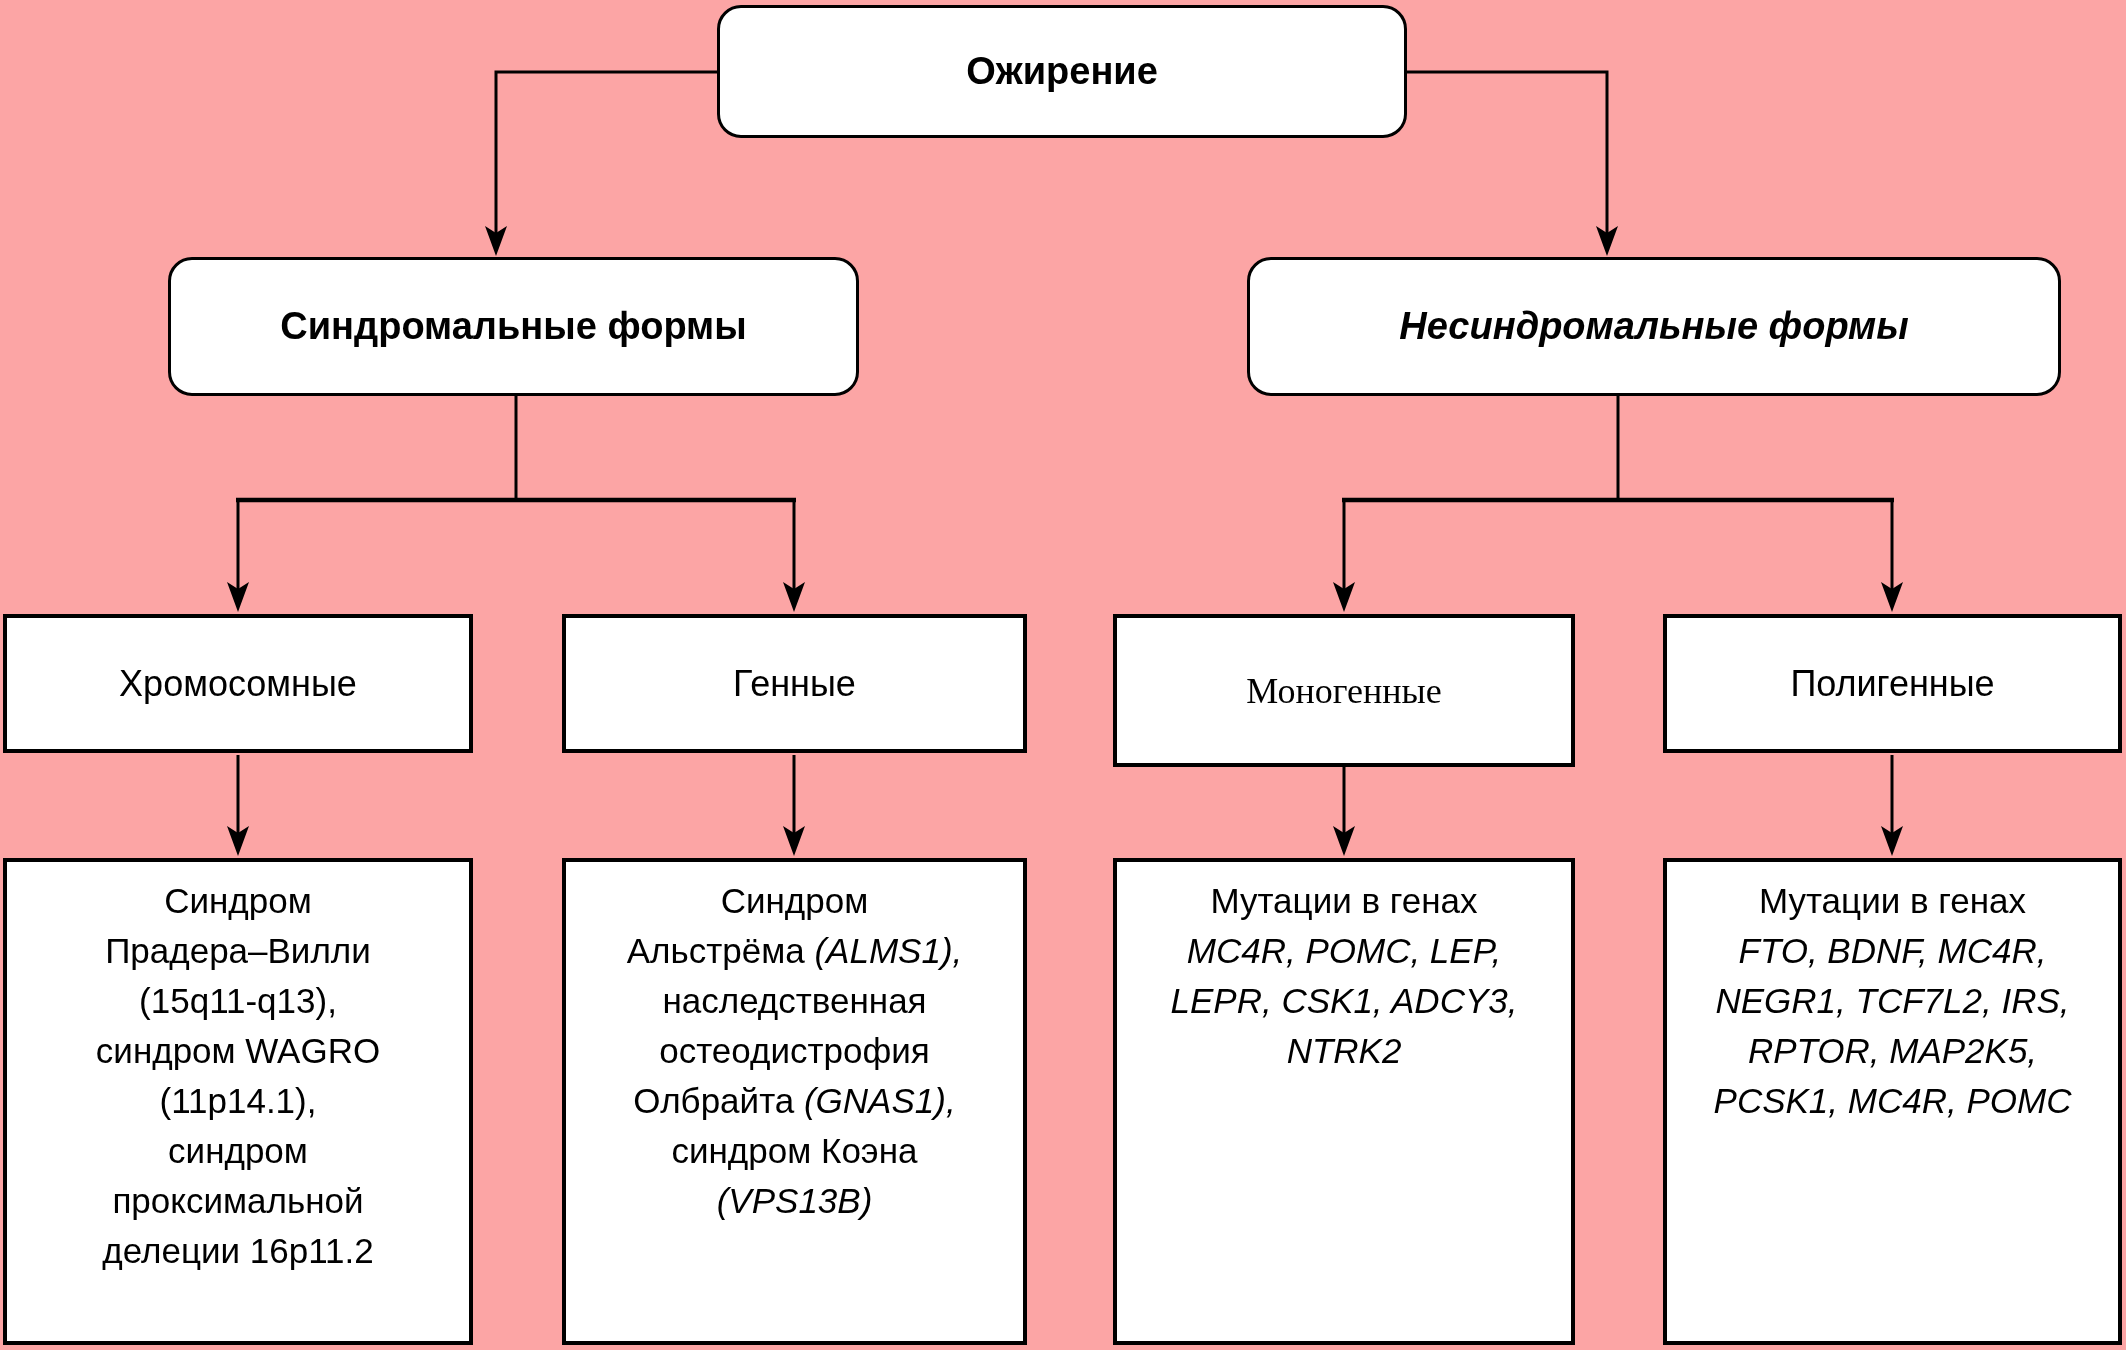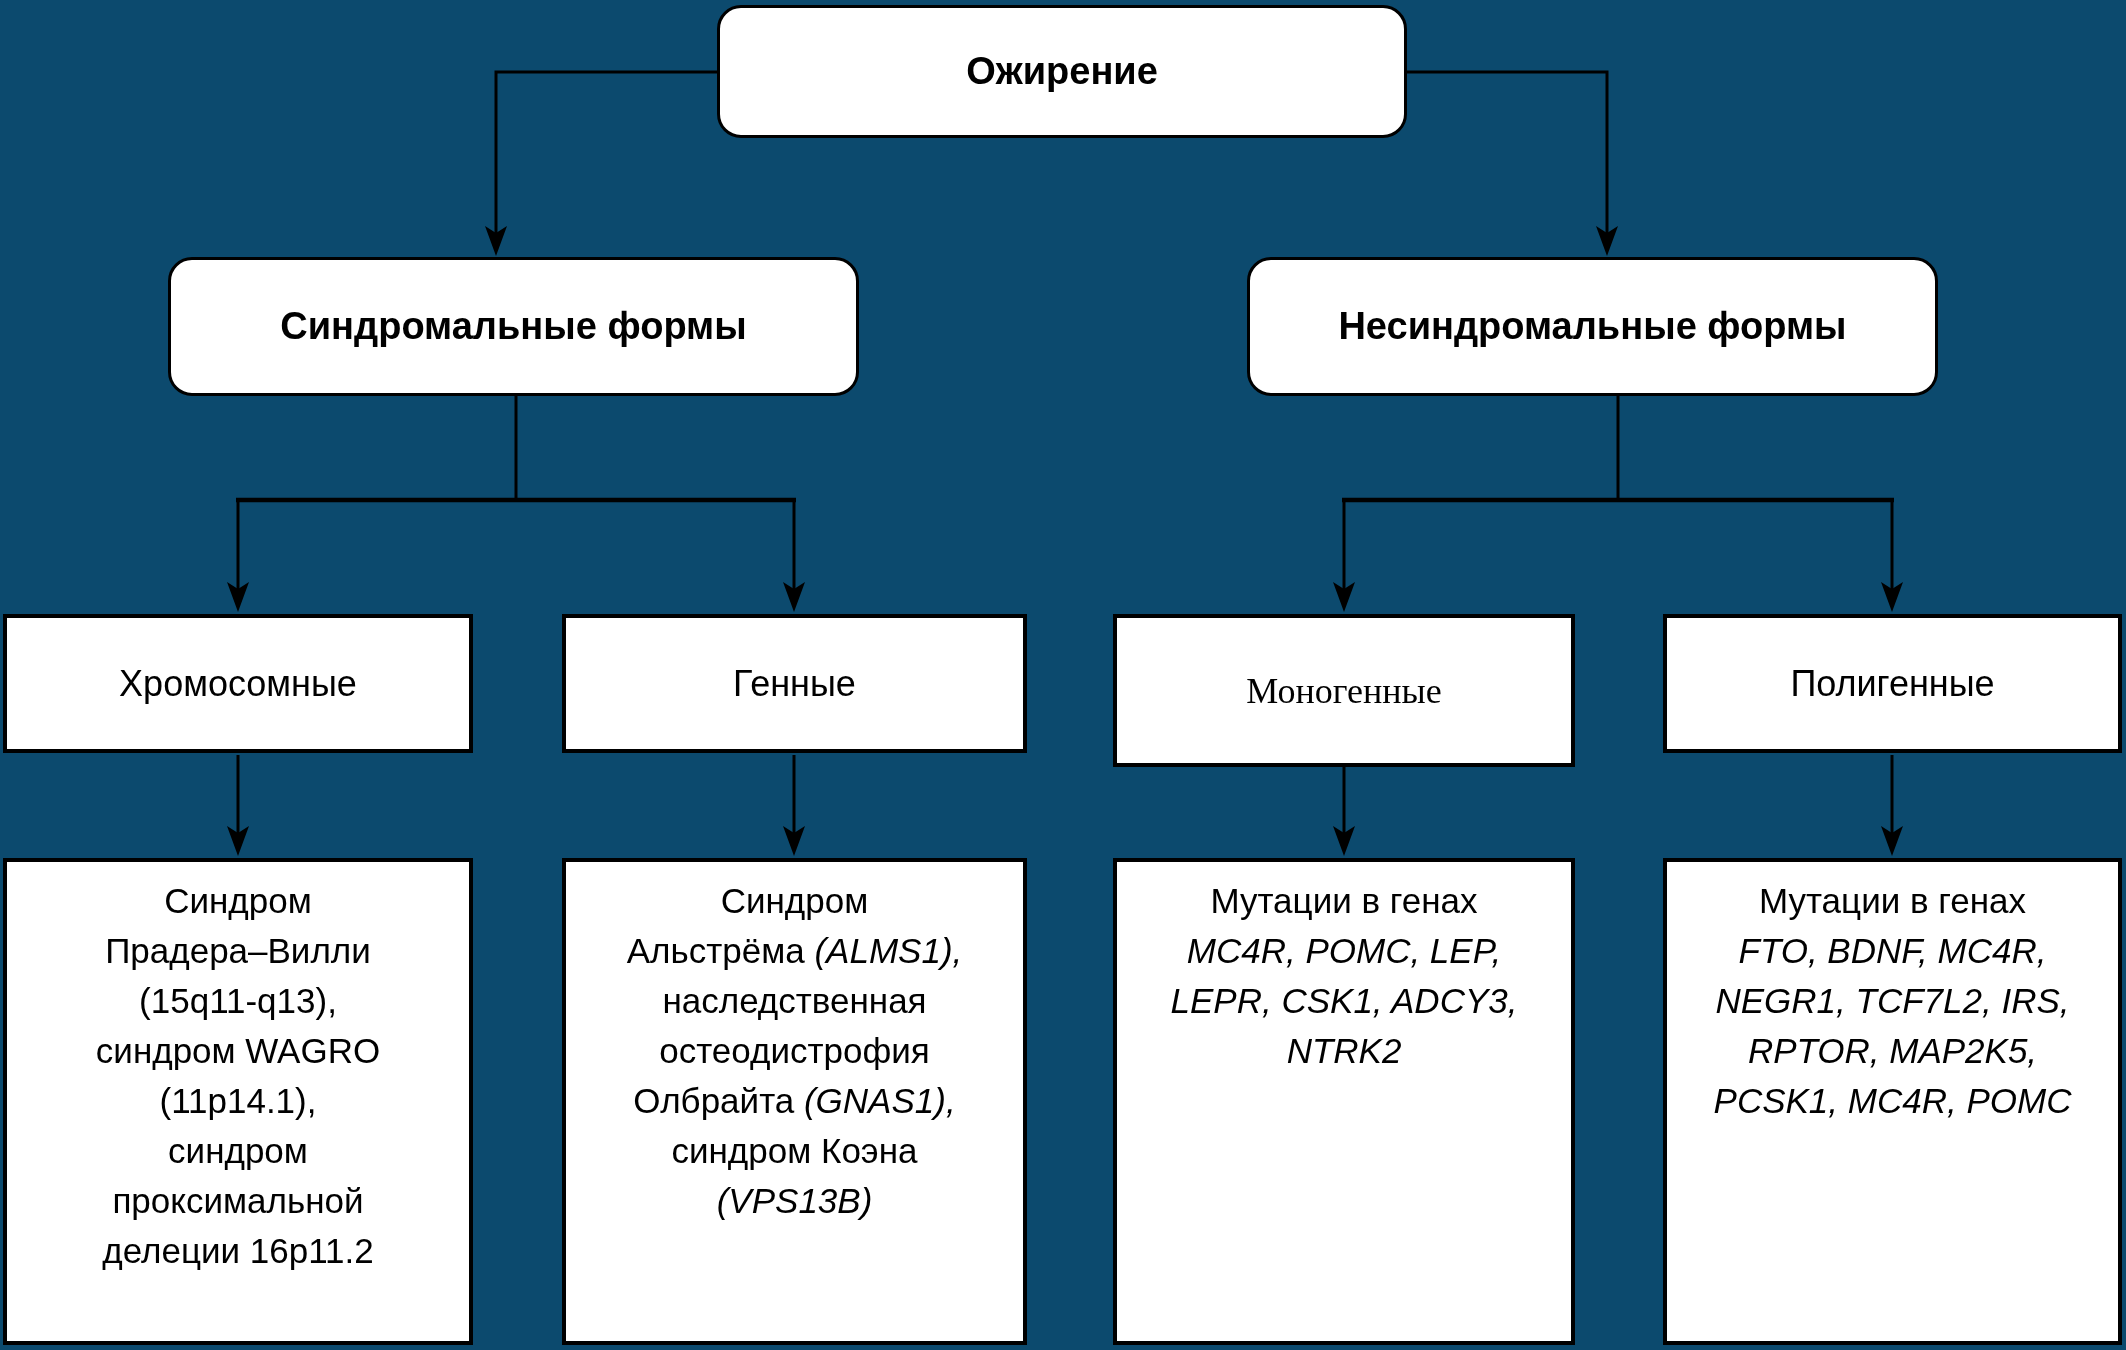--- a/index.html
+++ b/index.html
@@ -10,21 +10,21 @@
   body {
     width: 2126px;
     height: 1350px;
     font-family: "Liberation Sans", sans-serif;
     color: #000000;
   }
   .canvas {
     position: relative;
     width: 2126px;
     height: 1350px;
-    background: #0c4a6e;
+    background: #fca5a5;
     overflow: hidden;
   }
   .connectors {
     position: absolute;
     left: 0; top: 0;
     width: 2126px;
     height: 1350px;
   }
   .box {
     position: absolute;
@@ -93,21 +93,21 @@
     </g>
   </svg>
 
   <div class="box rounded" style="left:717px; top:5px; width:690px; height:133px;">
     <span>Ожирение</span>
   </div>
 
   <div class="box rounded" style="left:168px; top:257px; width:691px; height:139px;">
     <span>Синдромальные формы</span>
   </div>
-  <div class="box rounded" style="left:1247px; top:257px; width:691px; height:139px;">
+  <div class="box rounded" style="left:1247px; top:257px; width:814px; height:139px;font-style:italic;">
     <span>Несиндромальные формы</span>
   </div>
 
   <div class="box l3" style="left:3px; top:614px; width:470px; height:139px;">
     <span>Хромосомные</span>
   </div>
   <div class="box l3" style="left:562px; top:614px; width:465px; height:139px;">
     <span>Генные</span>
   </div>
   <div class="box l3" style="left:1113px; top:614px; width:462px; height:153px;font-family:Liberation Serif, serif;">

